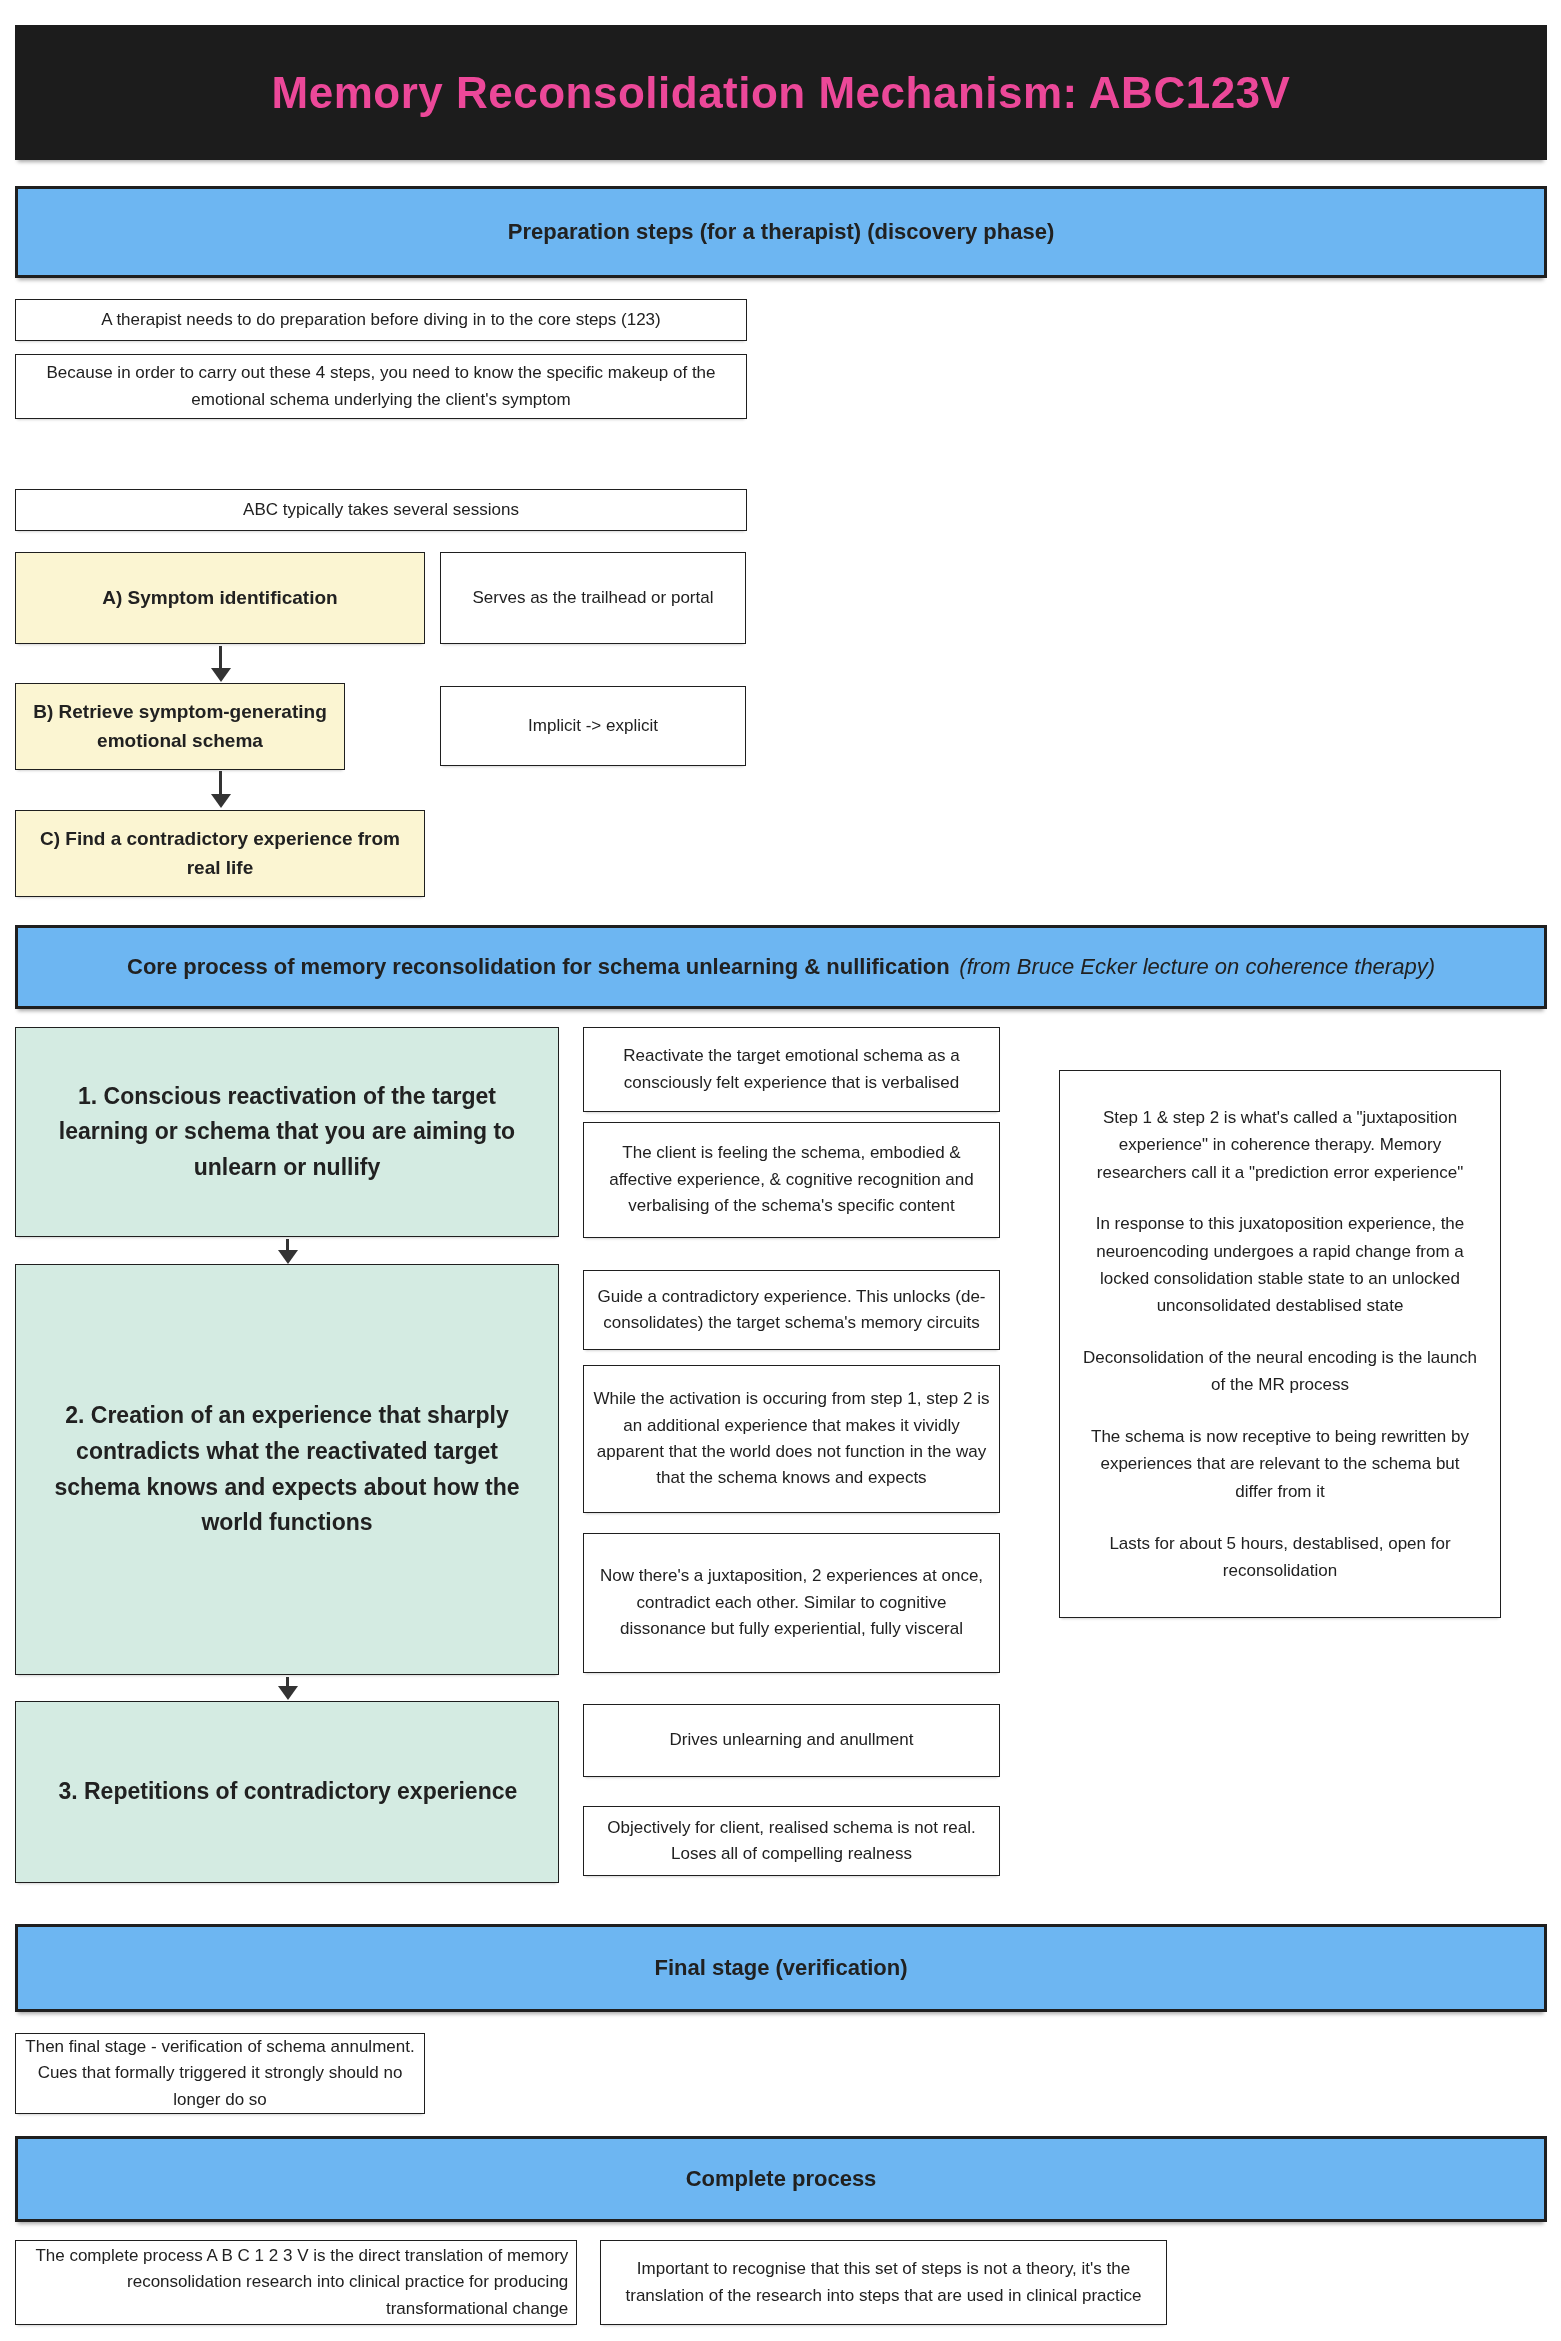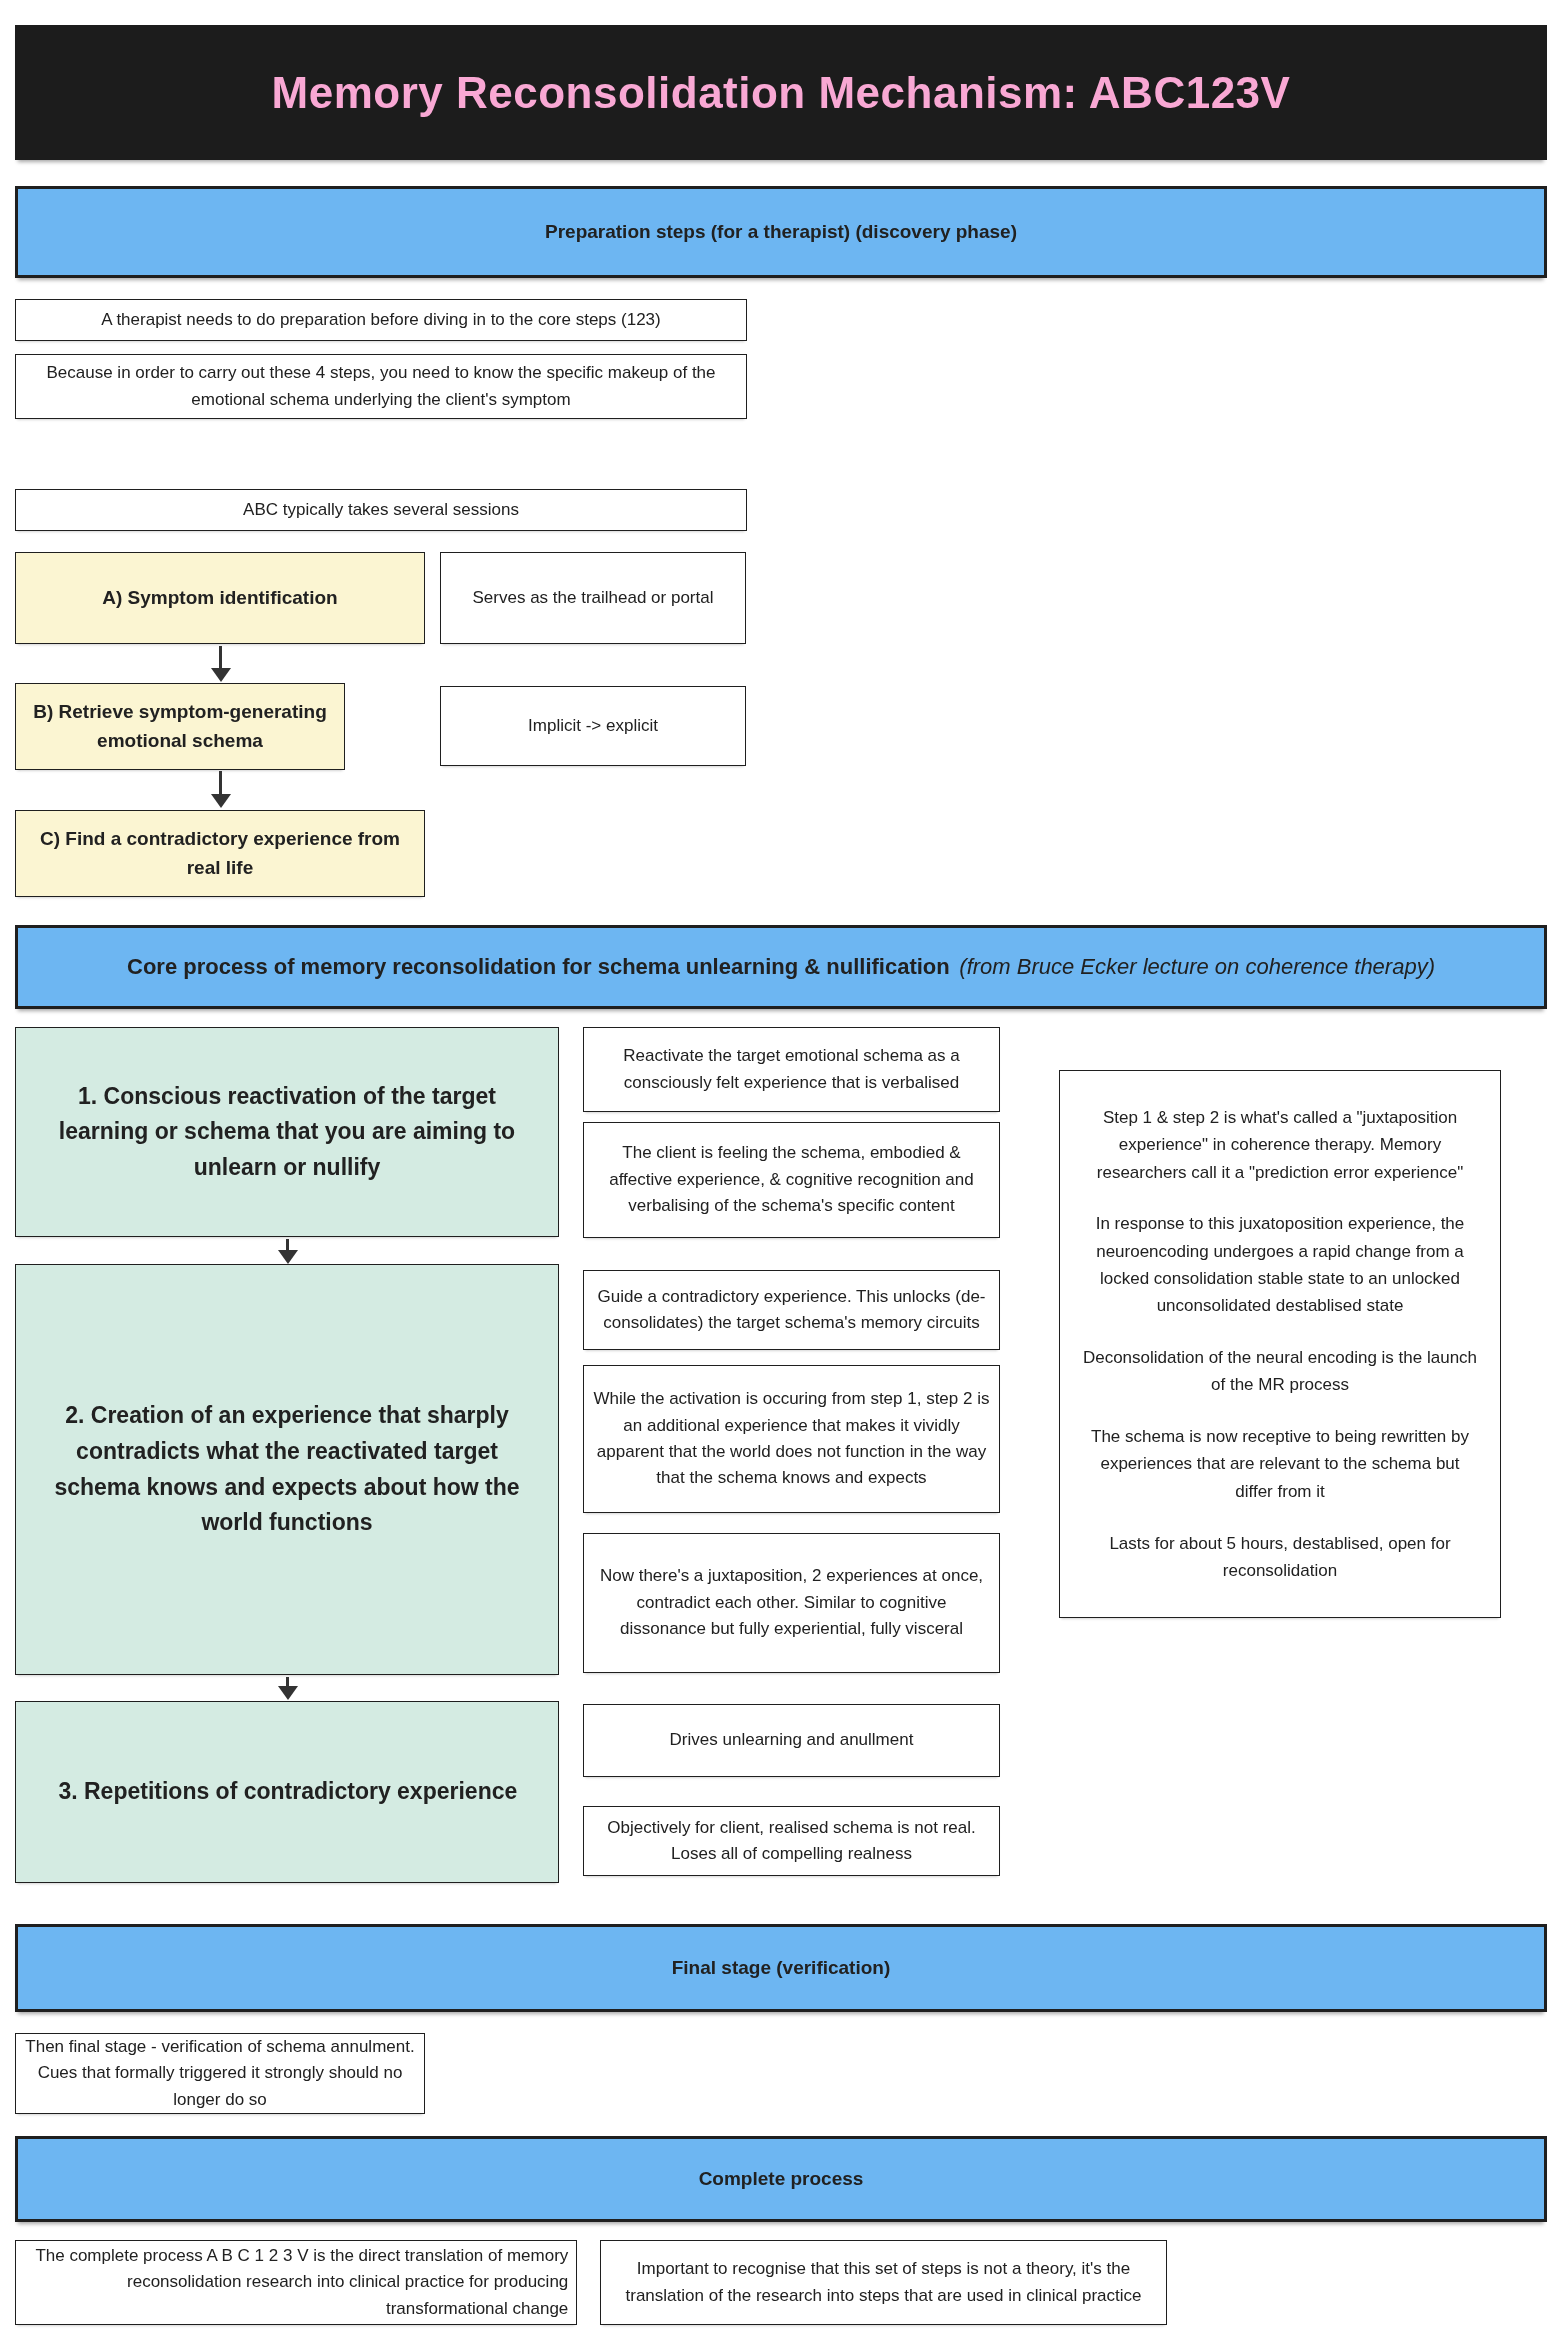--- a/index.html
+++ b/index.html
@@ -7,27 +7,27 @@
     position:relative;width:1562px;height:2342px;background:#ffffff;
     font-family:"Liberation Sans",sans-serif;color:var(--text-dark,#212121);
   }
   
   .header{
     position:absolute;left:15px;top:25px;width:1532px;height:135px;
     background:var(--header-bg,#1c1c1c);
     display:flex;align-items:center;justify-content:center;
     box-shadow:0 4.8px 3.8px -2.9px rgba(0,0,0,.35);
   }
-  .header h1{margin:0;color:#f9a8d4;font-size:44px;font-weight:bold;letter-spacing:0.5px;}
+  .header h1{margin:0;color:#ec4899;font-size:44px;font-weight:bold;letter-spacing:0.5px;}
   
   .banner{
     position:absolute;left:15px;width:1532px;box-sizing:border-box;
     background:var(--banner-blue,#6db6f2);border:3.8px solid var(--border-dark,#1f1f1f);
     display:flex;align-items:center;justify-content:center;text-align:center;
-    font-weight:bold;font-size:19px;
+    font-weight:bold;font-size:22px;
     box-shadow:0 4.8px 3.8px -2.9px rgba(0,0,0,.35);
   }
   .banner-prep{top:186px;height:92px;}
   .banner-core{top:925px;height:84px;font-size:22px;}
   .banner-core em{font-weight:normal;margin-left:9.6px;}
   .banner-final{top:1924px;height:88px;}
   .banner-complete{top:2136px;height:86px;}
   
   .note{
     position:absolute;background:#ffffff;box-sizing:border-box;

